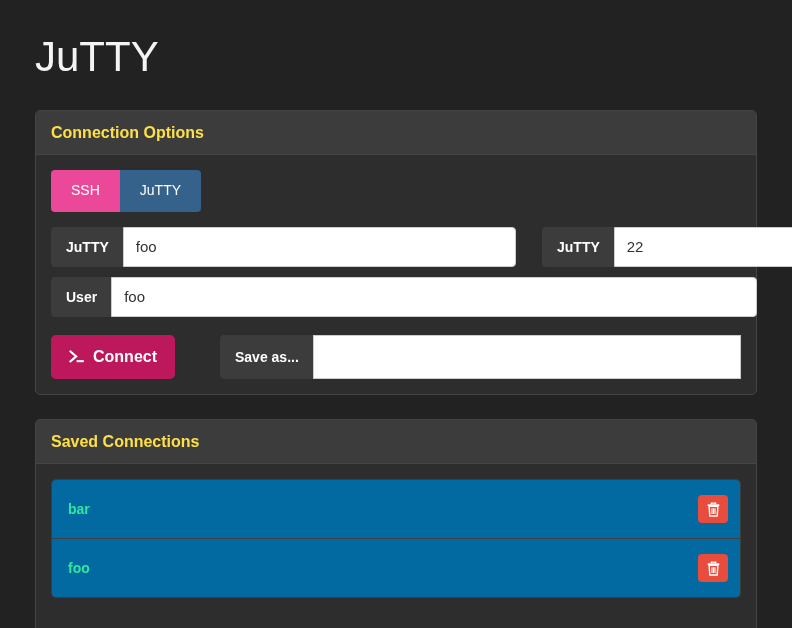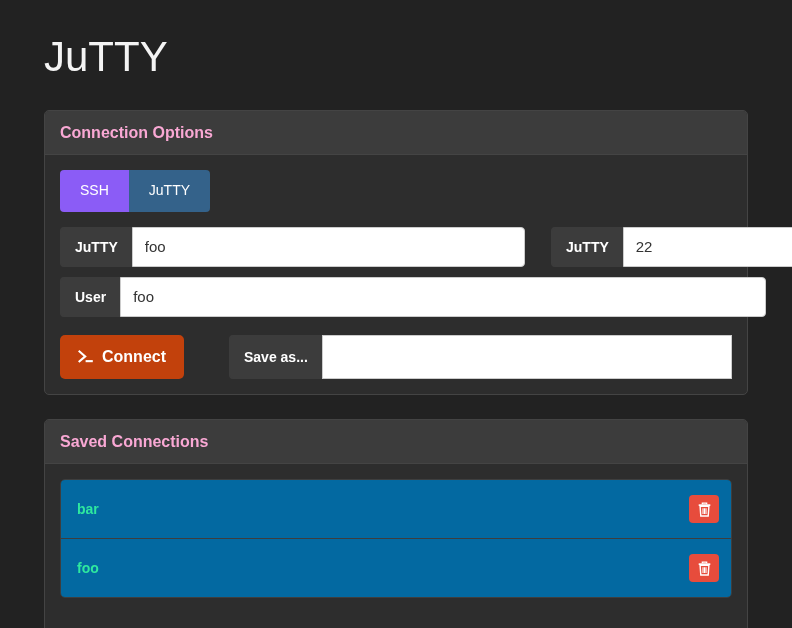--- a/index.html
+++ b/index.html
@@ -11,21 +11,21 @@
     height: 628px;
     background: #222222;
     font-family: "Liberation Sans", sans-serif;
     color: #ffffff;
     overflow: hidden;
   }
   .page {
     width: 792px;
     height: 628px;
     box-sizing: border-box;
-    padding: 0 44px;
+    padding: 0 35px;
     position: relative;
   }
   
   .app-title {
     font-size: 42px;
     font-weight: 300;
     letter-spacing: 0px;
     color: #f4f4f4;
     padding-top: 34px;
     margin: 0 0 30px 0;
@@ -40,21 +40,21 @@
   }
   .panel-heading {
     background: #3c3c3c;
     border-bottom: 1px solid #444444;
     border-radius: 4px 4px 0 0;
     padding: 12px 15px;
   }
   .panel-title {
     font-size: 16px;
     font-weight: bold;
-    color: #f9a8d4;
+    color: #fde047;
     margin: 0;
     line-height: 1.2;
   }
   .panel-body {
     padding: 15px;
   }
   
   .btn-group {
     display: flex;
     margin-bottom: 15px;
@@ -62,21 +62,21 @@
   .btn {
     font-family: "Liberation Sans", sans-serif;
     font-size: 14px;
     border: none;
     cursor: pointer;
     color: #ffffff;
     line-height: 1.4;
   }
   .btn-proto {
     padding: 11px 20px;
-    background: #8b5cf6;
+    background: #ec4899;
   }
   .btn-proto:first-child {
     border-radius: 4px 0 0 4px;
   }
   .btn-proto:last-child {
     border-radius: 0 4px 4px 0;
   }
   .btn-proto.active {
     background: #34628a;
   }
@@ -126,21 +126,21 @@
     box-sizing: border-box;
     outline: none;
   }
   
   .action-row {
     display: flex;
     align-items: flex-start;
     margin-top: 18px;
   }
   .btn-connect {
-    background: #c2410c;
+    background: #be185d;
     border-radius: 5px;
     padding: 0 18px;
     height: 44px;
     display: flex;
     align-items: center;
     gap: 8px;
     font-size: 16px;
     font-weight: bold;
     margin-right: 45px;
     justify-content: center;

